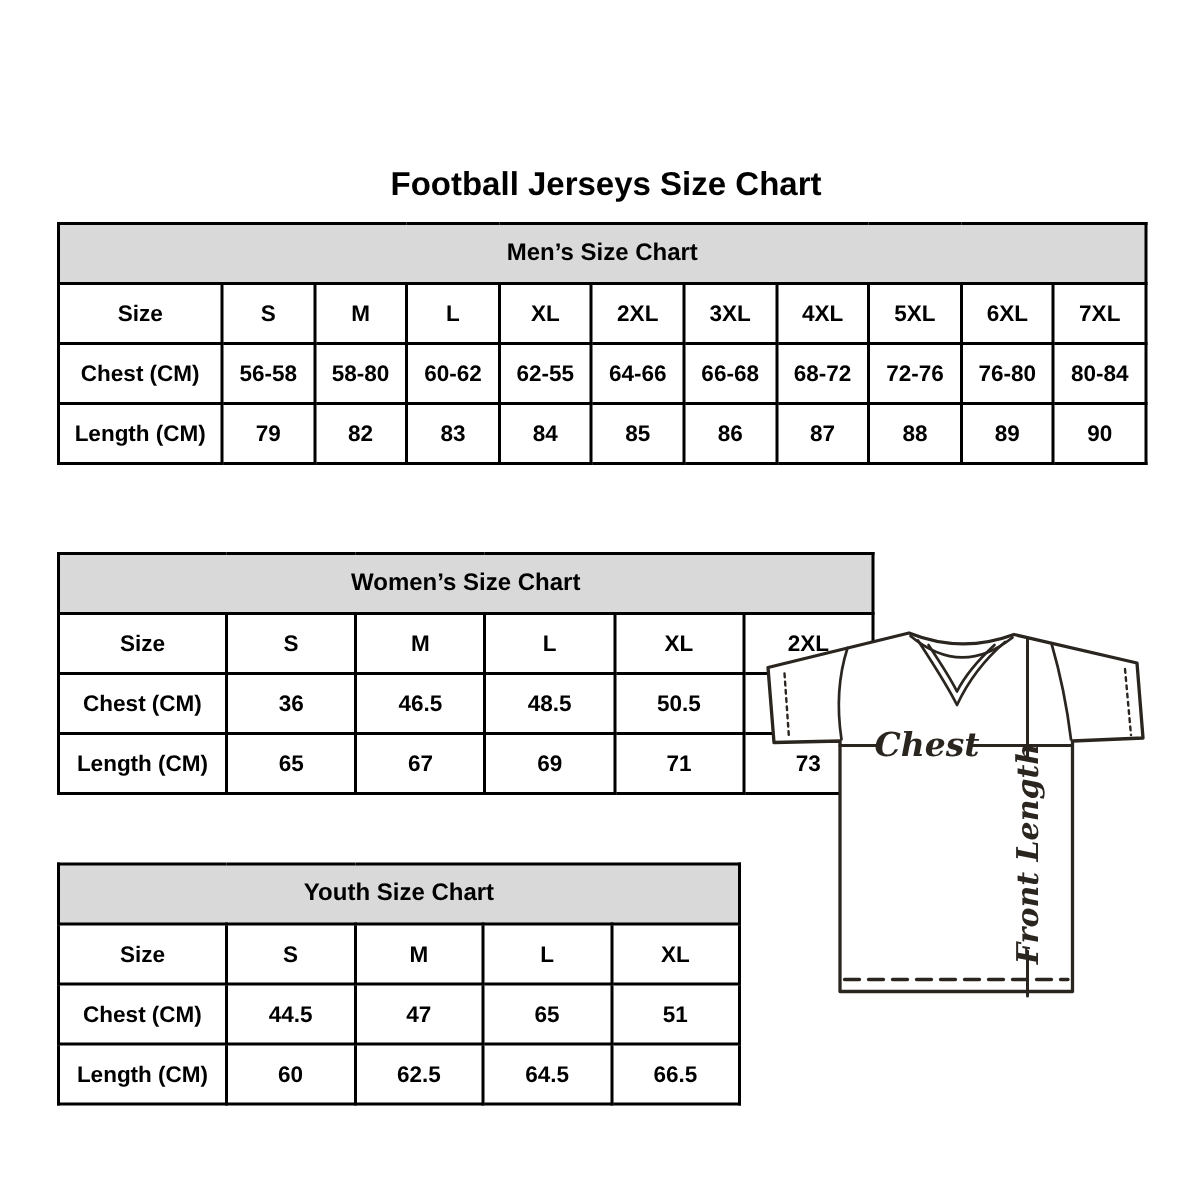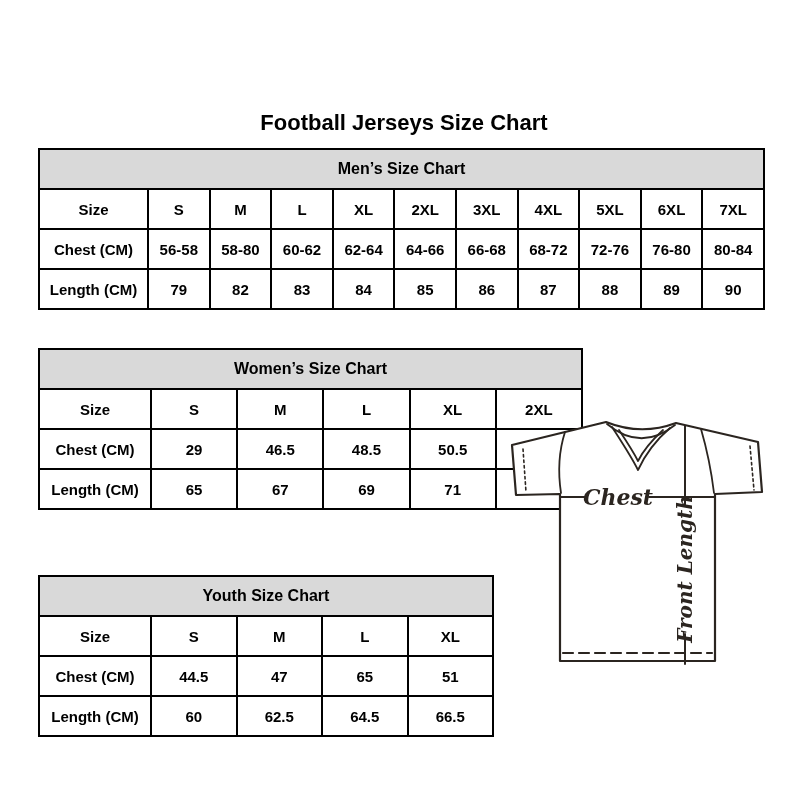--- a/index.html
+++ b/index.html
@@ -72,21 +72,21 @@
             <th>4XL</th>
             <th>5XL</th>
             <th>6XL</th>
             <th>7XL</th>
           </tr>
           <tr>
             <th>Chest (CM)</th>
             <td>56-58</td>
             <td>58-80</td>
             <td>60-62</td>
-            <td>62-64</td>
+            <td>62-55</td>
             <td>64-66</td>
             <td>66-68</td>
             <td>68-72</td>
             <td>72-76</td>
             <td>76-80</td>
             <td>80-84</td>
           </tr>
           <tr>
             <th>Length (CM)</th>
             <td>79</td>
@@ -97,21 +97,21 @@
             <td>86</td>
             <td>87</td>
             <td>88</td>
             <td>89</td>
             <td>90</td>
           </tr>
         </tbody>
       </table>
     </div>
 
-  <div class="tbl" style="left:38px;top:348px;width:545px;">
+  <div class="tbl" style="left:38px;top:368px;width:545px;">
       <table class="size-table">
         <colgroup>
           <col style="width: 112px;">
           <col>
           <col>
           <col>
           <col>
           <col>
         </colgroup>
         <tbody>
@@ -121,21 +121,21 @@
           <tr>
             <th>Size</th>
             <th>S</th>
             <th>M</th>
             <th>L</th>
             <th>XL</th>
             <th>2XL</th>
           </tr>
           <tr>
             <th>Chest (CM)</th>
-            <td>29</td>
+            <td>36</td>
             <td>46.5</td>
             <td>48.5</td>
             <td>50.5</td>
             <td>52.5</td>
           </tr>
           <tr>
             <th>Length (CM)</th>
             <td>65</td>
             <td>67</td>
             <td>69</td>

